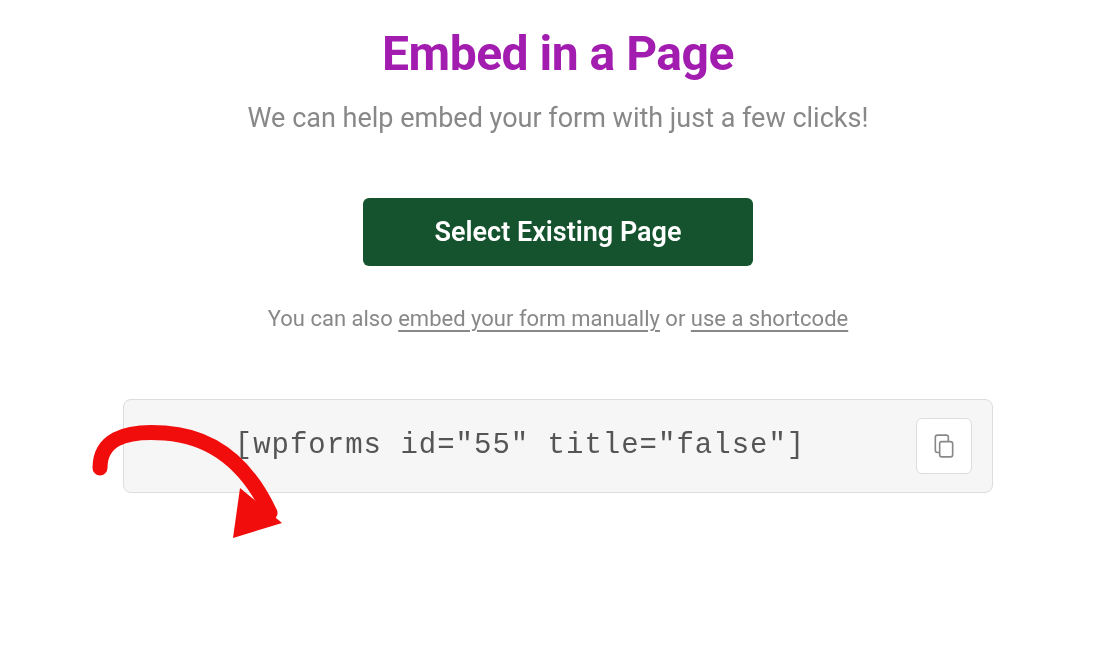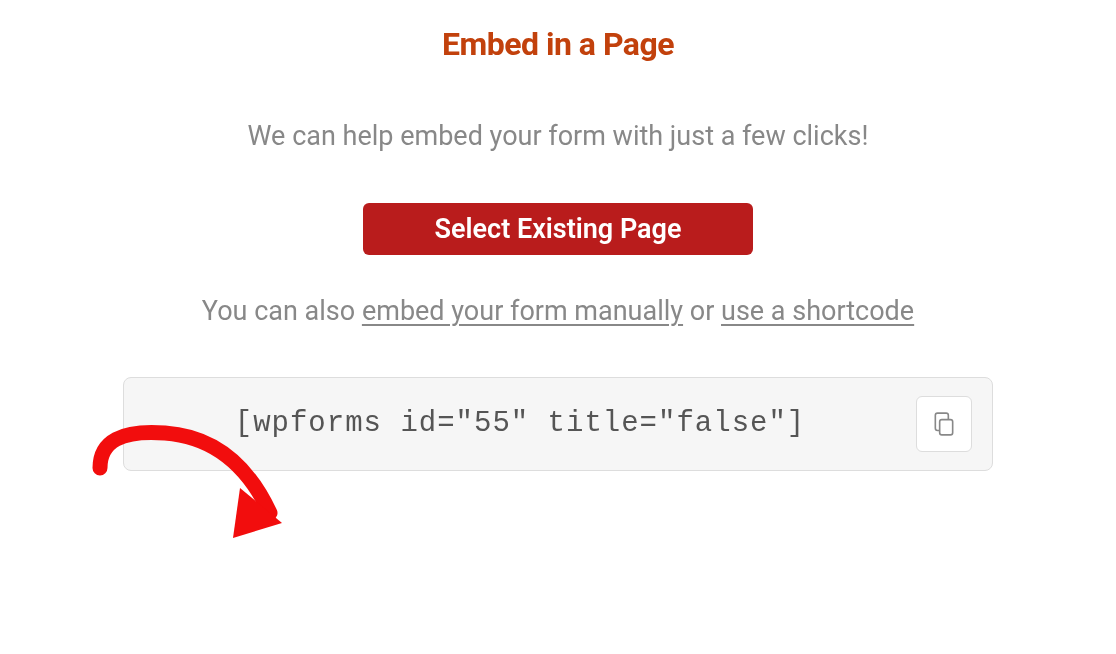--- a/index.html
+++ b/index.html
@@ -14,55 +14,55 @@
       height: 654px;
       position: relative;
       padding-top: 25px;
     }
     .container {
       text-align: center;
       max-width: 980px;
       margin: 0 auto;
     }
     .title {
-      font-size: 32px;
+      font-size: 48px;
       font-weight: 700;
-      color: #c2410c;
-      margin-bottom: 53px;
+      color: #a21caf;
+      margin-bottom: 16px;
       letter-spacing: -0.5px;
     }
     .description {
       font-size: 27px;
       color: #888888;
       line-height: 1.55;
-      margin-bottom: 45px;
+      margin-bottom: 58px;
       font-weight: 400;
     }
     .button-row {
       display: flex;
       justify-content: center;
       gap: 30px;
       margin-bottom: 40px;
     }
     .btn {
-      background: #b91c1c;
+      background: #14532d;
       color: #ffffff;
       border: none;
-      padding: 10px 50px;
+      padding: 18px 50px;
       font-size: 27px;
       font-weight: 600;
       border-radius: 6px;
       cursor: pointer;
       font-family: inherit;
       min-width: 390px;
     }
     .alt-text {
-      font-size: 27px;
+      font-size: 22px;
       color: #888888;
-      margin-bottom: 50px;
+      margin-bottom: 68px;
       font-weight: 400;
     }
     .alt-text .link {
       color: #888888;
       text-decoration: underline;
       text-decoration-thickness: 1.5px;
       text-underline-offset: 4px;
       cursor: pointer;
     }
     .shortcode-box {

